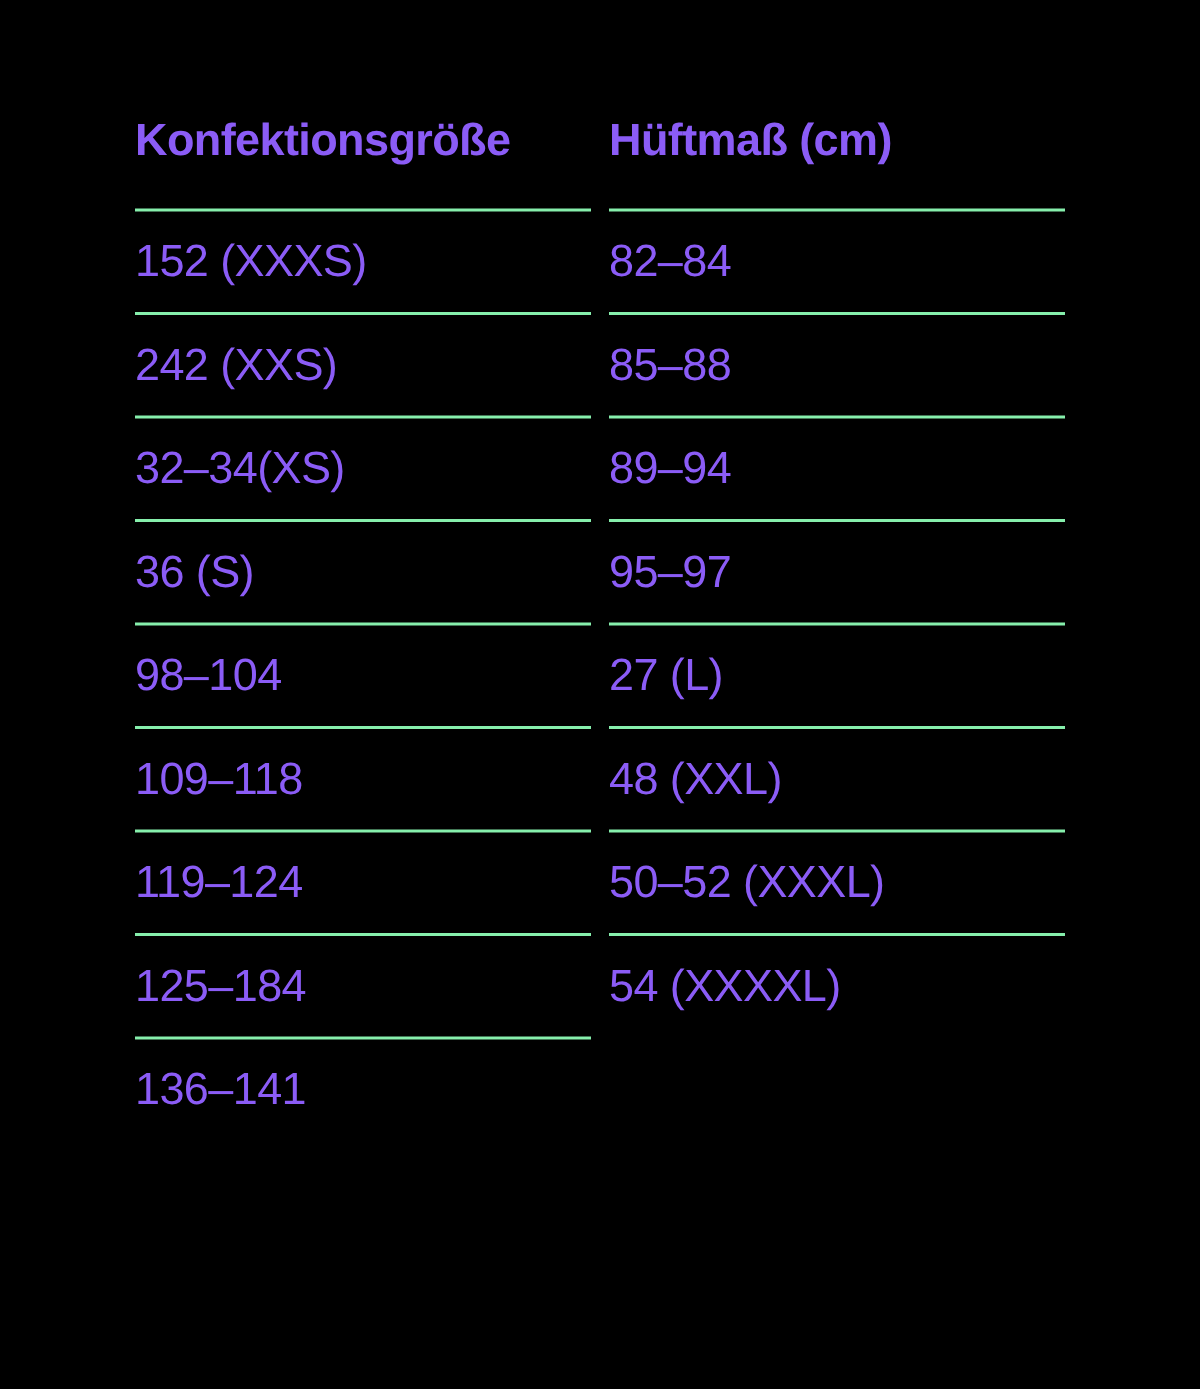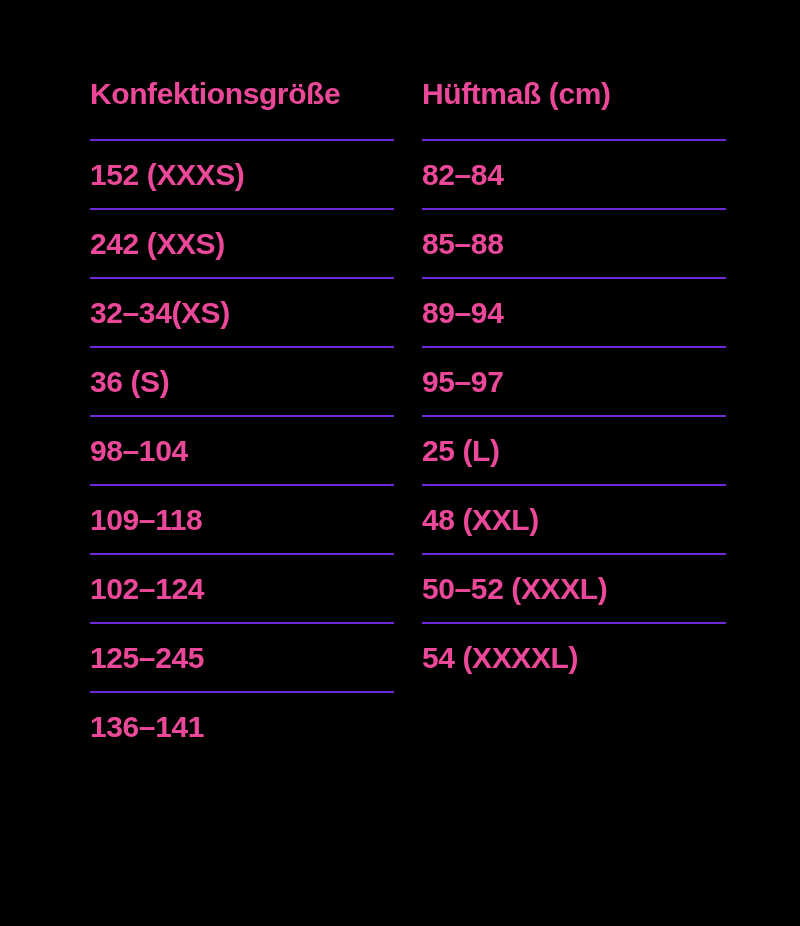--- a/index.html
+++ b/index.html
@@ -14,40 +14,40 @@
     overflow: hidden;
     position: relative;
   }
   .size-table {
     position: absolute;
     left: 90px;
     top: 78px;
     width: 620px;
     display: grid;
     grid-template-columns: 304px 304px;
-    column-gap: 28px;
-    color: #ec4899;
+    column-gap: 12px;
+    color: #8b5cf6;
   }
   .cell {
     font-size: 30px;
     letter-spacing: -0.4px;
   }
   .header-cell {
     height: 61px;
     font-weight: 700;
     display: flex;
     align-items: flex-start;
     line-height: 32px;
   }
   .data-cell {
     height: 67px;
-    border-top: 2px solid #6d28d9;
+    border-top: 2px solid #86efac;
     display: flex;
     align-items: center;
-    font-weight: 700;
+    font-weight: 400;
     line-height: 30px;
   }
 </style>
 </head>
 <body>
 
 <div class="size-table">
   <div class="cell header-cell">Konfektionsgröße</div>
   <div class="cell header-cell">Hüftmaß (cm)</div>
 
@@ -58,25 +58,25 @@
   <div class="cell data-cell">85–88</div>
 
   <div class="cell data-cell">32–34(XS)</div>
   <div class="cell data-cell">89–94</div>
 
   <div class="cell data-cell">36 (S)</div>
   <div class="cell data-cell">95–97</div>
 
   <div class="cell data-cell">98–104</div>
 
-  <div class="cell data-cell">25 (L)</div>
+  <div class="cell data-cell">27 (L)</div>
 
   <div class="cell data-cell">109–118</div>
 
   <div class="cell data-cell">48 (XXL)</div>
-  <div class="cell data-cell">102–124</div>
+  <div class="cell data-cell">119–124</div>
 
   <div class="cell data-cell">50–52 (XXXL)</div>
-  <div class="cell data-cell">125–245</div>
+  <div class="cell data-cell">125–184</div>
 
   <div class="cell data-cell">54 (XXXXL)</div>
   <div class="cell data-cell">136–141</div>
 </div>
 
 </body></html>

